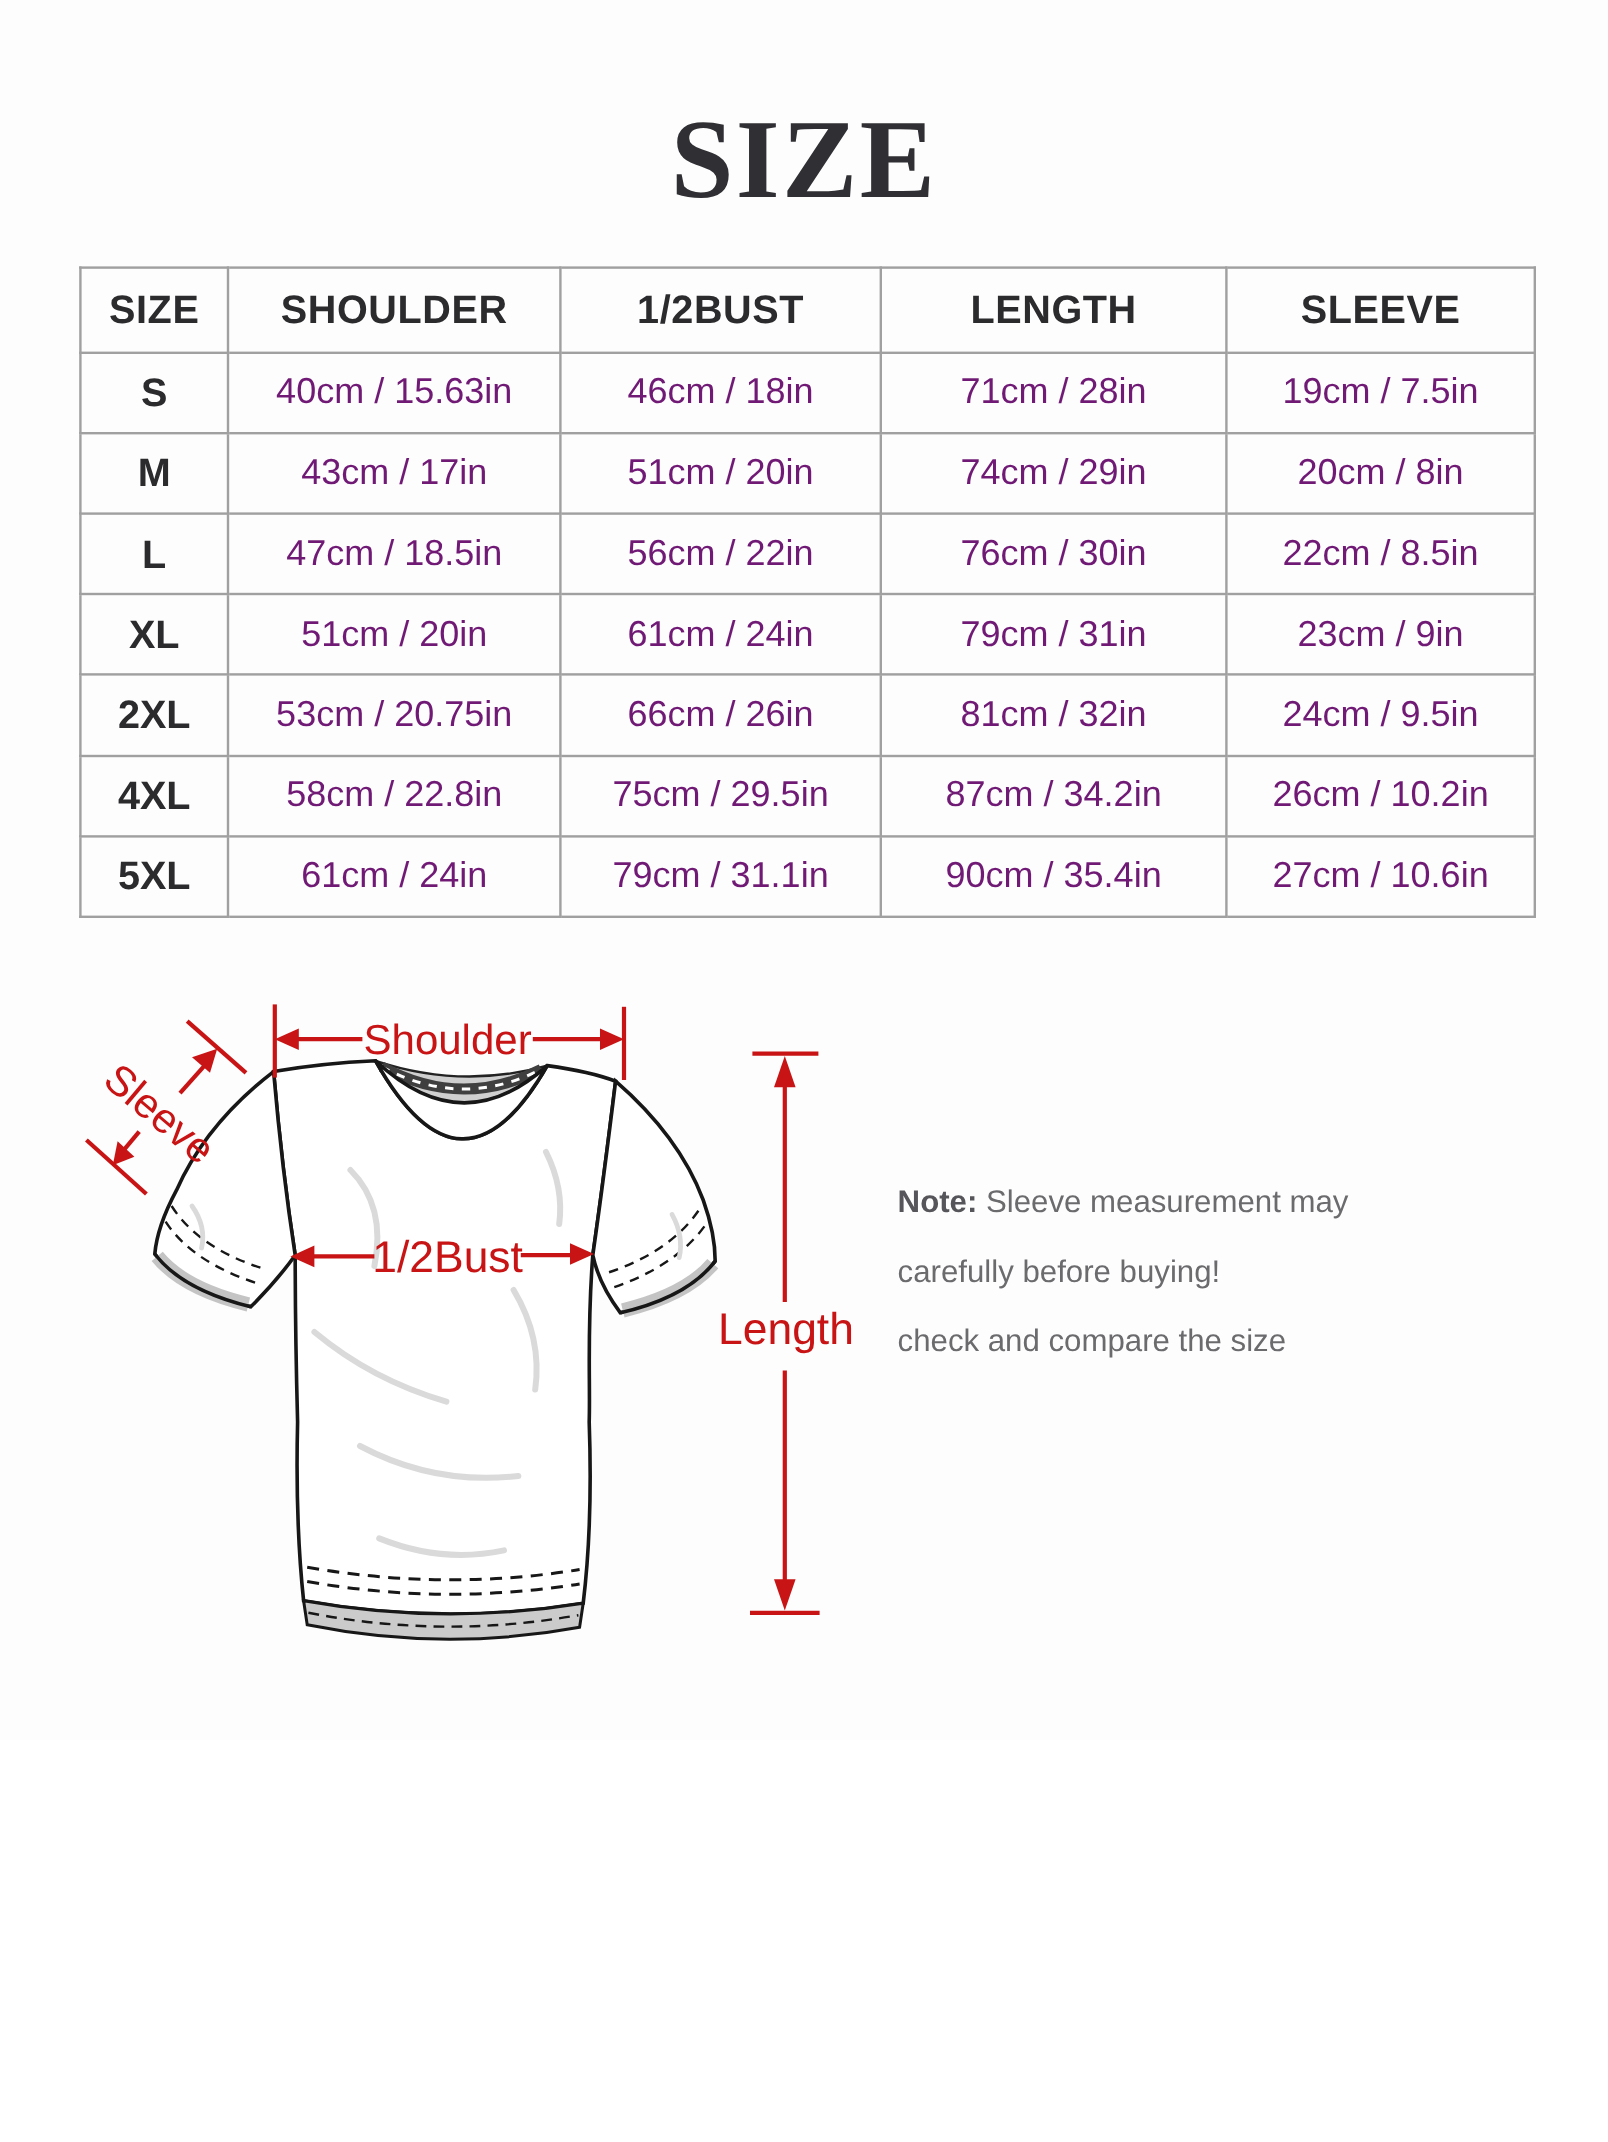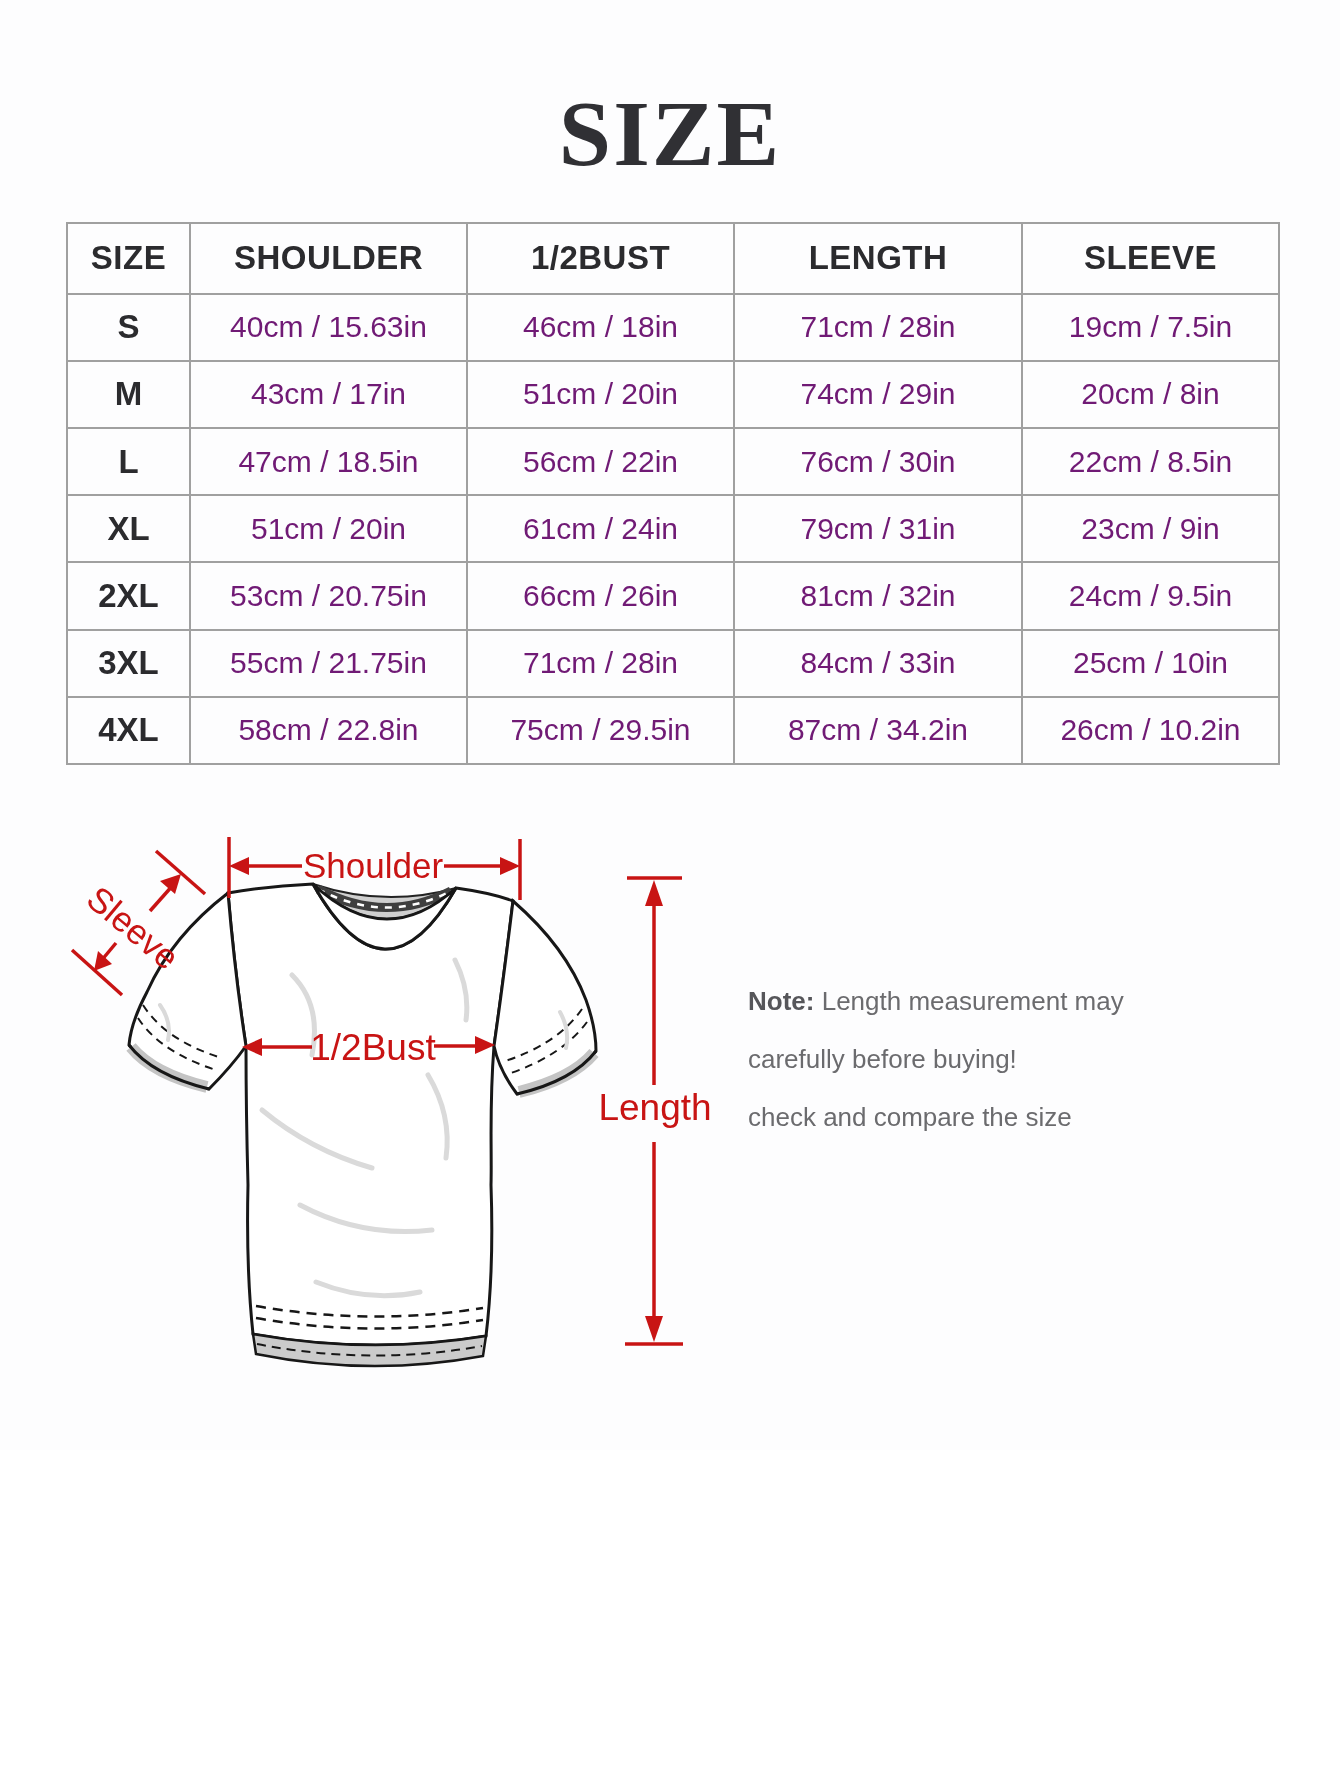--- a/index.html
+++ b/index.html
@@ -92,32 +92,32 @@
       <td>23cm / 9in</td>
     </tr>
     <tr class="data-row">
       <td class="size-cell">2XL</td>
       <td>53cm / 20.75in</td>
       <td>66cm / 26in</td>
       <td>81cm / 32in</td>
       <td>24cm / 9.5in</td>
     </tr>
     <tr class="data-row">
-      <td class="size-cell">3XL</td>
-      <td>55cm / 21.75in</td>
-      <td>71cm / 28in</td>
-      <td>84cm / 33in</td>
-      <td>25cm / 10in</td>
-    </tr>
-    <tr class="data-row">
       <td class="size-cell">4XL</td>
       <td>58cm / 22.8in</td>
       <td>75cm / 29.5in</td>
       <td>87cm / 34.2in</td>
       <td>26cm / 10.2in</td>
+    </tr>
+    <tr class="data-row">
+      <td class="size-cell">5XL</td>
+      <td>61cm / 24in</td>
+      <td>79cm / 31.1in</td>
+      <td>90cm / 35.4in</td>
+      <td>27cm / 10.6in</td>
     </tr>
   </tbody>
     </table>
 
   <svg class="diagram" viewBox="0 0 1340 1785">
 
     <g>
       <path d="M228 893 Q268 886 313 884 Q385 1012 456 888 Q492 893 513 901
            Q503 983 494 1046 C489 1110 492 1150 491 1185 Q494 1270 486 1336
            Q370 1355 253 1334 Q246 1268 248 1185 Q246 1110 246 1046
@@ -198,18 +198,18 @@
       <line x1="654" y1="903" x2="654" y2="1085"></line>
       <line x1="654" y1="1142" x2="654" y2="1320"></line>
       <line x1="625" y1="1344" x2="683" y2="1344"></line>
     </g>
     <polygon points="654,880 645,906 663,906" fill="#c81414"></polygon>
     <polygon points="654,1342 645,1316 663,1316" fill="#c81414"></polygon>
     <text class="dim-label" x="655" y="1120" font-size="37" text-anchor="middle">Length</text>
   </svg>
 
   <div class="note-block">
-    <div class="nline"><b>Note:</b> <span>Length measurement may</span></div>
+    <div class="nline"><b>Note:</b> <span>Sleeve measurement may</span></div>
     <div class="nline">carefully before buying!</div>
     <div class="nline">check and compare the size</div>
   </div>
 
 </div>
 
 </body></html>

